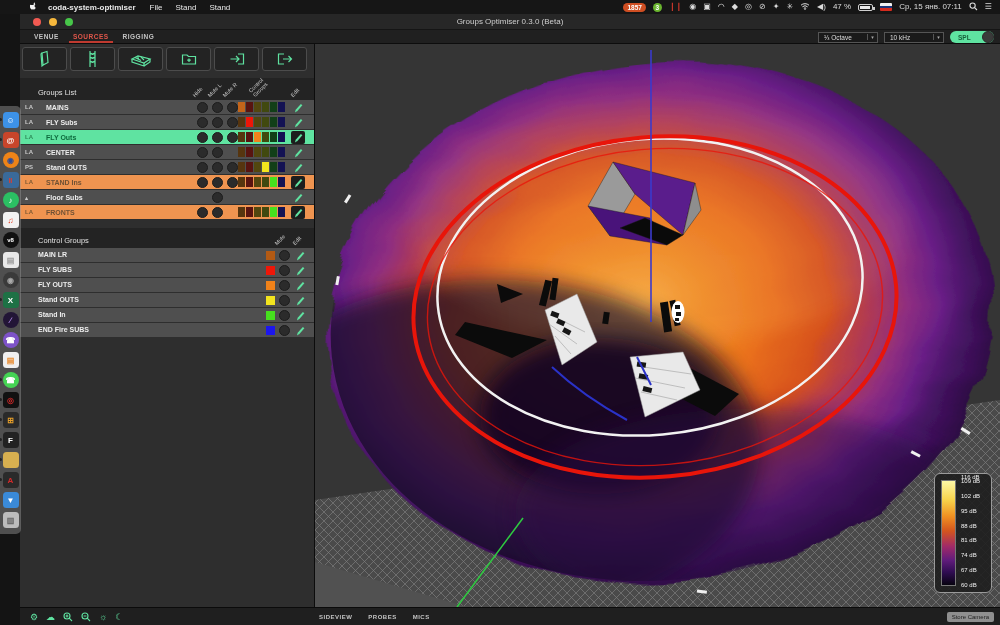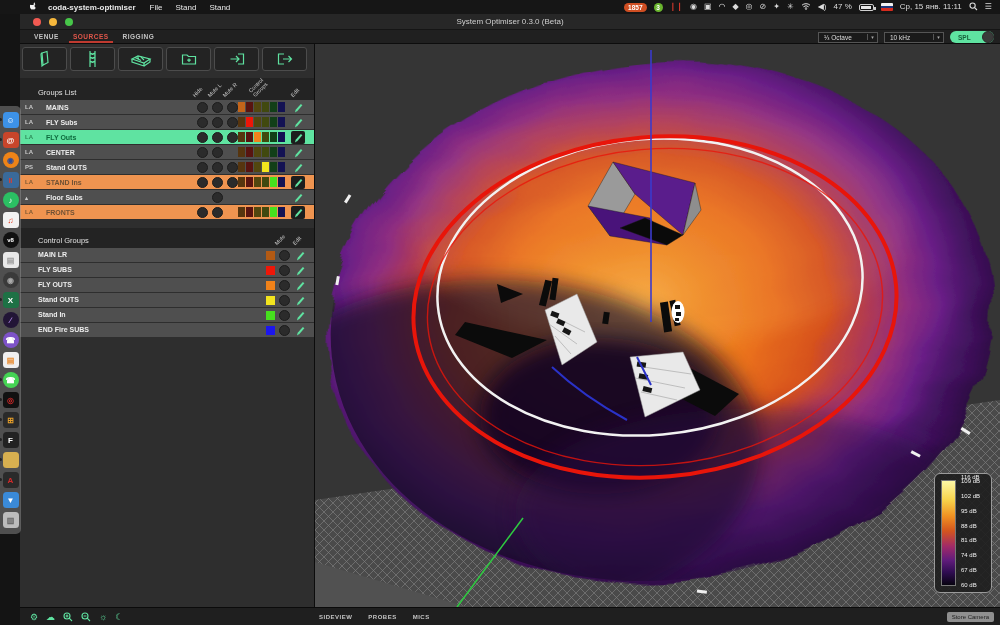--- a/index.html
+++ b/index.html
@@ -162,37 +162,37 @@
     <span class="mb-ico">47 %</span>
     <span class="mb-batt">
           <i></i>
           <b></b>
         </span>
     <span class="mb-flag">
           <i class="w"></i>
           <i class="b"></i>
           <i class="r"></i>
         </span>
-    <span class="mb-ico">Ср, 15 янв.  11:11</span>
+    <span class="mb-ico">Ср, 15 янв.  07:11</span>
     <span>
       <svg width="9" height="9" viewBox="0 0 9 9">
             <circle cx="3.6" cy="3.6" r="2.6" stroke="#dcdcdc" fill="none" stroke-width="1.1"></circle>
             <path d="M5.6 5.6 L8 8" stroke="#dcdcdc" stroke-width="1.1"></path>
           </svg>
     </span>
     <span class="mb-ico">☰</span>
   </div>
 </div>
 
 <div id="win">
   <div id="titlebar">
     <span class="tl r"></span>
     <span class="tl y"></span>
     <span class="tl g"></span>
-    <span id="wintitle">System Optimiser 0.3.0 (Beta)</span>
+    <span id="wintitle">Groups Optimiser 0.3.0 (Beta)</span>
   </div>
 
   <div id="tabstrip">
     <span class="tab">VENUE</span>
     <span class="tab active">SOURCES</span>
     <span class="tab">RIGGING</span>
     <div id="viewctl">
       <div class="vsel">
         <span class="lab">⅓ Octave</span>
         <span class="arr">▾</span>

